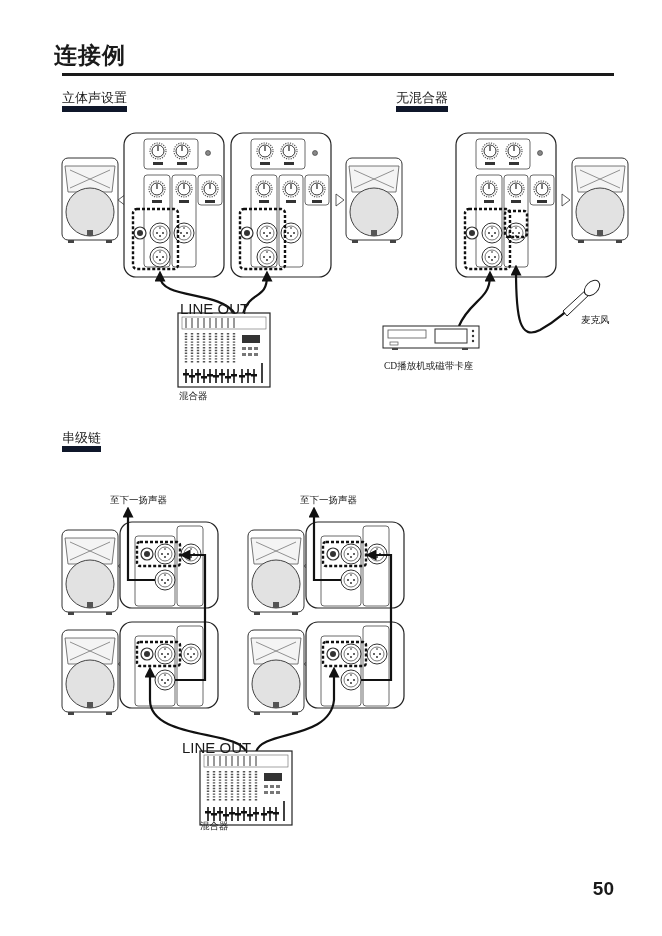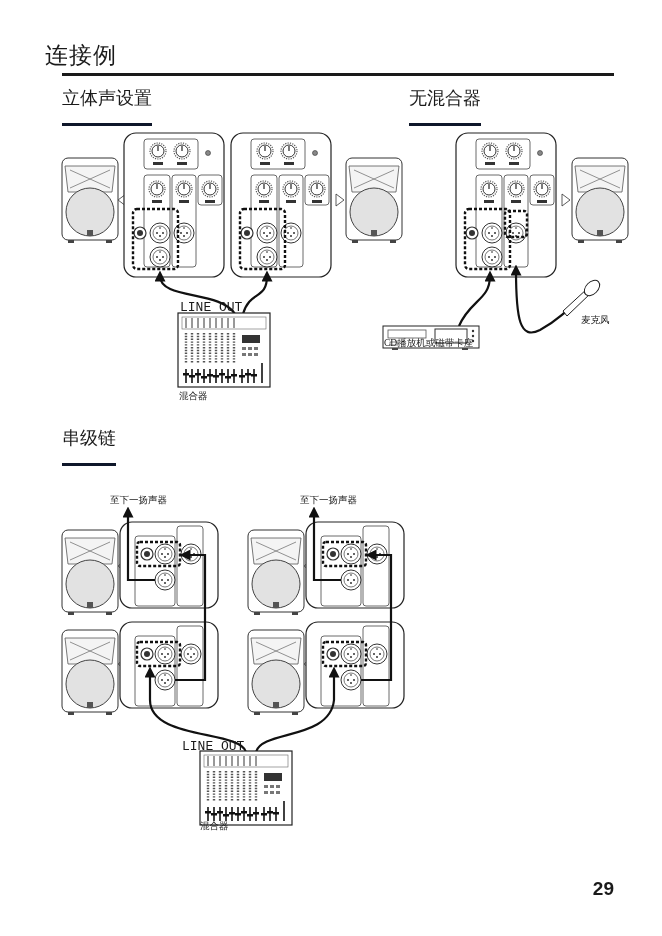--- a/index.html
+++ b/index.html
@@ -1,33 +1,33 @@
 <!DOCTYPE html>
 <html><head>
 <meta charset="utf-8">
 <style>
   html,body{margin:0;padding:0;background:#fff;}
   body{width:662px;height:936px;position:relative;overflow:hidden;font-family:"Liberation Sans","DejaVu Sans",sans-serif;color:#1a1a1a;}
   .abs{position:absolute;}
-  .page-title{left:45px;top:40px;font-size:23px;font-weight:normal;letter-spacing:1px;font-family:"DejaVu Sans",sans-serif;}
+  .page-title{left:54px;top:40px;font-size:23px;font-weight:bold;letter-spacing:1px;font-family:"DejaVu Sans",sans-serif;}
   .title-rule{left:62px;top:73px;width:552px;height:3px;background:#1a1a1a;}
-  .section-head{font-size:18px;font-family:"DejaVu Sans",sans-serif;border-bottom:3px solid #0f172a;padding-bottom:17px;line-height:16px;}
+  .section-head{font-size:13px;font-family:"DejaVu Sans",sans-serif;border-bottom:6px solid #0f172a;padding-bottom:0;line-height:16px;}
   .cap{font-size:9.5px;font-family:Liberation Serif, serif;white-space:nowrap;}
-  .lineout{font-size:13px;font-family:Liberation Mono, monospace;white-space:nowrap;}
+  .lineout{font-size:15px;font-family:Liberation Sans, sans-serif;white-space:nowrap;}
   .page-num{right:48px;top:878px;font-size:19px;font-weight:bold;}
   svg{position:absolute;left:0;top:0;}
 </style>
 </head>
 <body>
 
 <div class="abs page-title">连接例</div>
 <div class="abs title-rule"></div>
 
 <div class="abs section-head" style="left:62px;top:90px;">立体声设置</div>
-<div class="abs section-head" style="left:409px;top:90px;">无混合器</div>
+<div class="abs section-head" style="left:396px;top:90px;">无混合器</div>
 <div class="abs section-head" style="left:62px;top:430px;">串级链</div>
 
 <svg width="662" height="936" viewBox="0 0 662 936">
   <defs>
 
     <g id="speaker">
       <rect x="0" y="0" width="56" height="82" rx="6" fill="#fff" stroke="#333" stroke-width="1"></rect>
       <path d="M3 8 L53 8 L50 34 L6 34 Z" fill="#f4f4f4" stroke="#555" stroke-width="0.8"></path>
       <path d="M8 12 L48 30 M48 12 L8 30" stroke="#777" stroke-width="0.8"></path>
       <circle cx="28" cy="54" r="24" fill="#e2e2e2" stroke="#444" stroke-width="1"></circle>
@@ -223,21 +223,21 @@
 
     <path d="M246 752 C 240 730, 150 740, 150 700 L150 672" fill="none" stroke="#111" stroke-width="2.2" marker-end="url(#arrow)"></path>
     <path d="M256 752 C 262 730, 330 740, 334 700 L334 672" fill="none" stroke="#111" stroke-width="2.2" marker-end="url(#arrow)"></path>
     <use href="#mixer" x="200" y="751"></use>
   </g>
 </svg>
 
 <div class="abs lineout" style="left:180px;top:300px;">LINE OUT</div>
 <div class="abs cap" style="left:179px;top:390px;">混合器</div>
 
-<div class="abs cap" style="left:384px;top:337px;">CD播放机或磁带卡座</div>
+<div class="abs cap" style="left:384px;top:360px;">CD播放机或磁带卡座</div>
 <div class="abs cap" style="left:581px;top:314px;">麦克风</div>
 
 <div class="abs cap" style="left:110px;top:494px;">至下一扬声器</div>
 <div class="abs cap" style="left:300px;top:494px;">至下一扬声器</div>
 <div class="abs lineout" style="left:182px;top:739px;">LINE OUT</div>
 <div class="abs cap" style="left:200px;top:820px;">混合器</div>
 
-<div class="abs page-num">29</div>
+<div class="abs page-num">50</div>
 
 </body></html>

